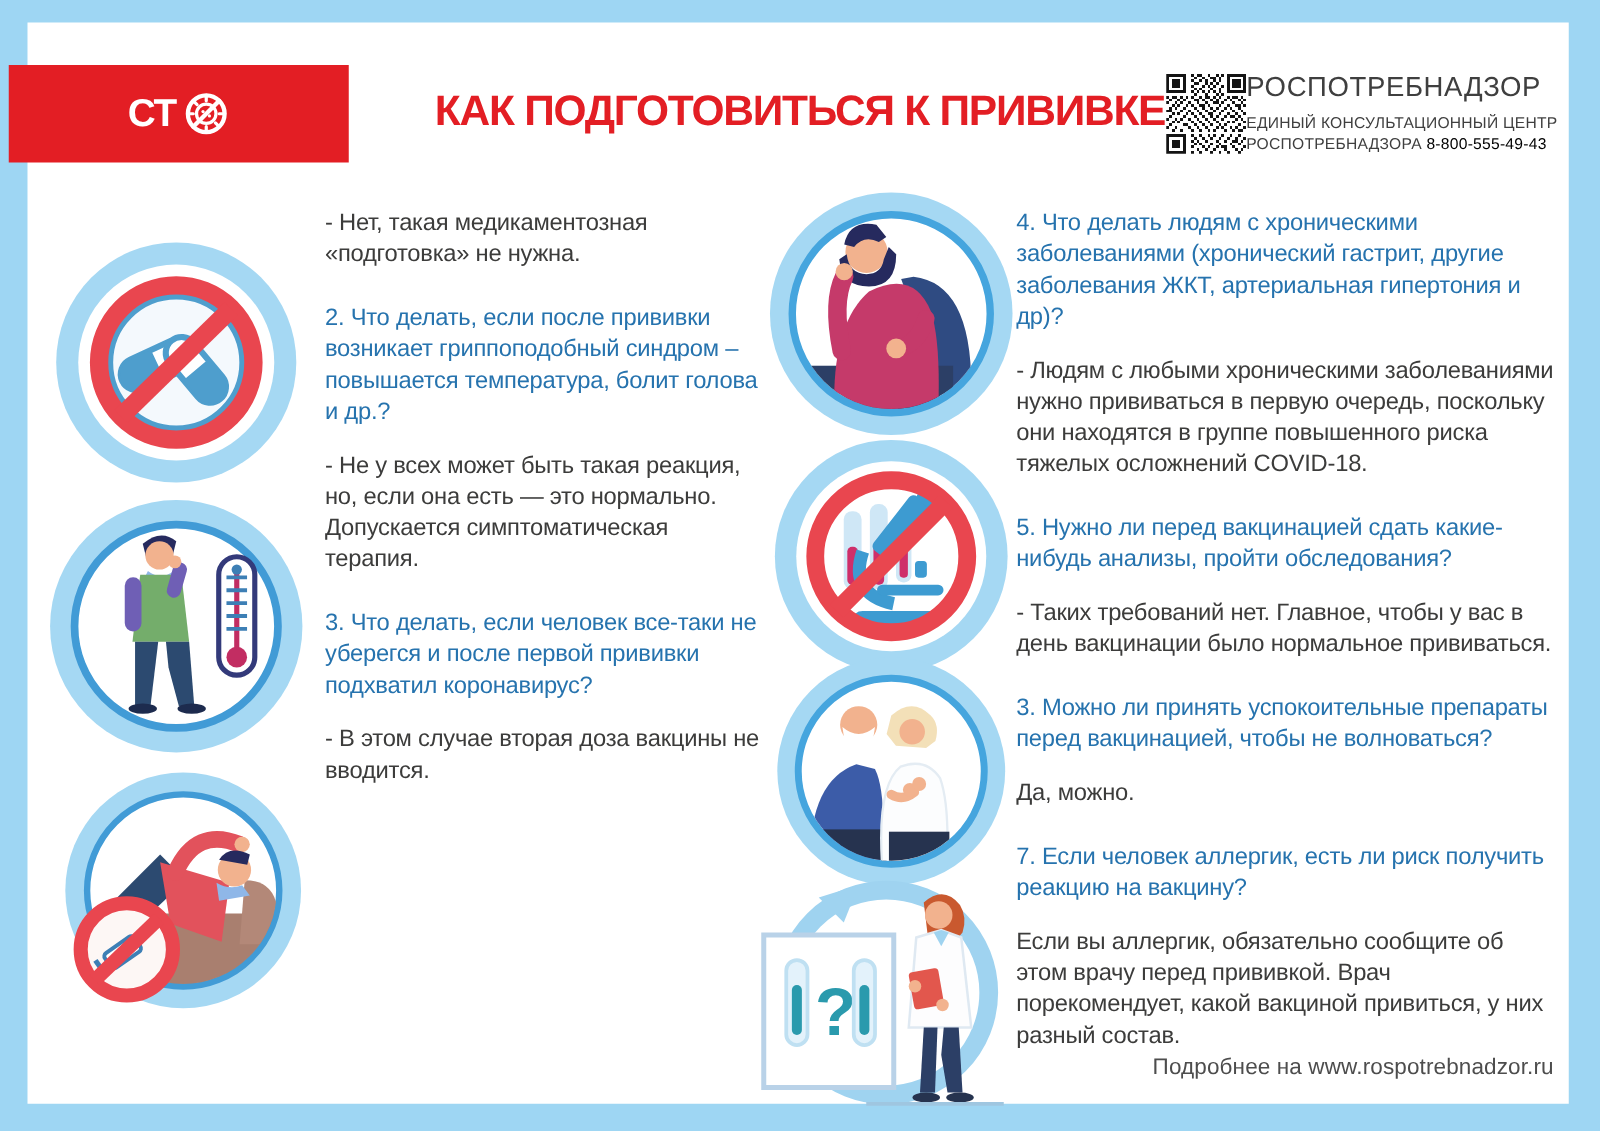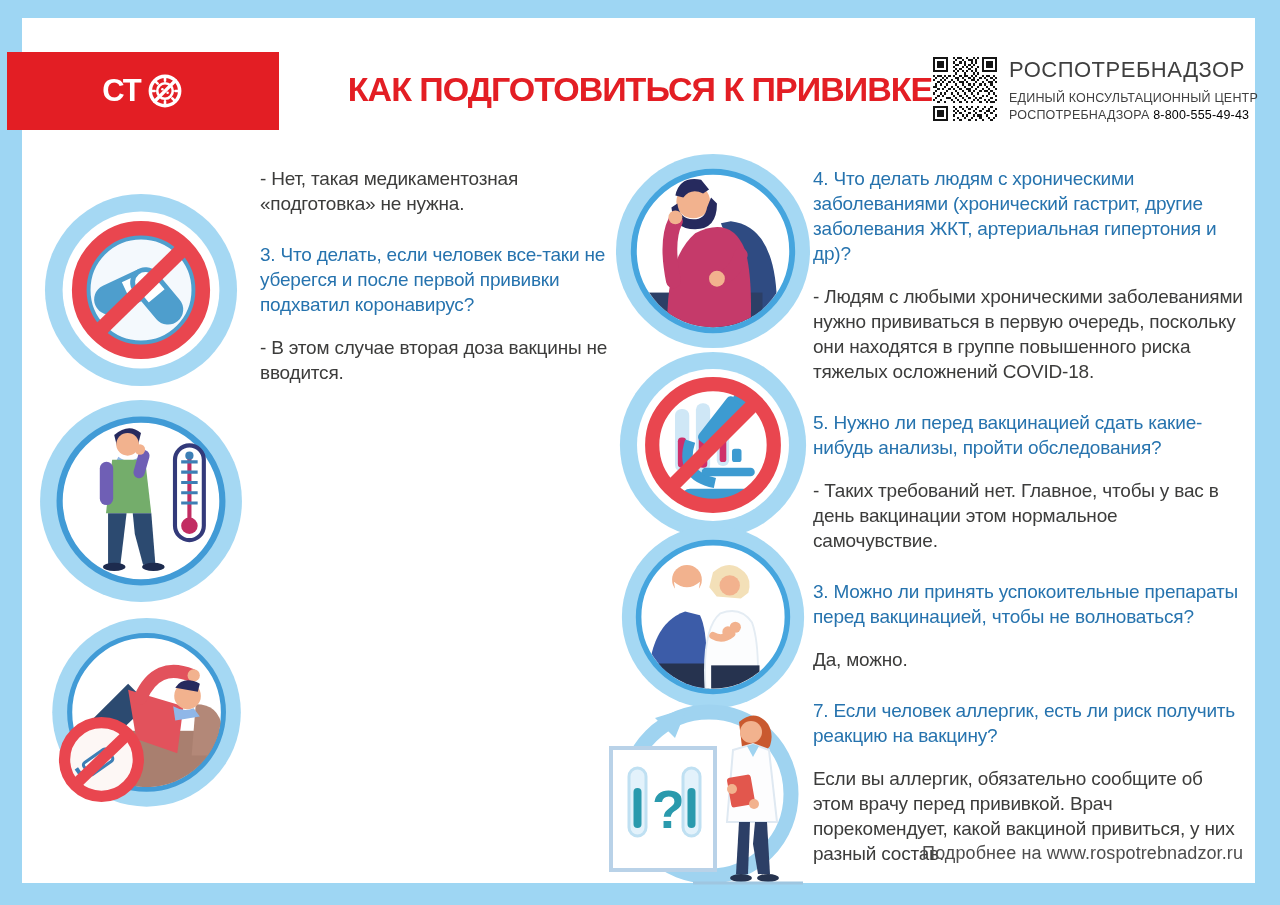--- a/index.html
+++ b/index.html
@@ -6,21 +6,21 @@
   body{width:1280px;height:905px;overflow:hidden;font-family:"Liberation Sans","DejaVu Sans",sans-serif;}
   .canvas{position:relative;width:1280px;height:905px;background:#9ed6f3;}
   .page{position:absolute;left:22px;top:18px;width:1233px;height:865px;background:#ffffff;}
 
   
   .banner{position:absolute;left:7px;top:52px;width:272px;height:78px;background:#e31e24;
           display:flex;align-items:center;justify-content:center;gap:5px;}
   .banner .txt{color:#fff;font-size:31px;font-weight:700;letter-spacing:-1px;white-space:nowrap;}
   .title{position:absolute;left:290px;top:70px;width:700px;text-align:center;
          color:#e31e24;font-size:34px;font-weight:700;letter-spacing:-1px;white-space:nowrap;}
-  .org{position:absolute;left:933px;top:57px;display:flex;gap:12px;align-items:flex-start;}
+  .org{position:absolute;left:933px;top:57px;display:flex;align-items:center;}
   .org-qr{width:64px;height:64px;}
   .org-name{font-size:22px;color:#3f3f3f;font-weight:400;letter-spacing:0.5px;margin-bottom:7px;}
   .org-sub{font-size:12.5px;color:#3f3f3f;line-height:17px;letter-spacing:0.2px;}
   .phone{color:#000000;}
 
   
   .col{position:absolute;}
   .col-left{left:260px;top:166px;width:352px;}
   .col-right{left:813px;top:166px;width:430px;}
   .q{margin:0 0 18px 0;font-size:19px;line-height:25px;color:#2673ae;letter-spacing:-0.2px;}
@@ -290,33 +290,37 @@
       <ellipse cx="171" cy="186" rx="11" ry="4" fill="#26334f"></ellipse>
       <line x1="96" y1="191" x2="206" y2="191" stroke="#9fc6e0" stroke-width="3"></line>
     </svg>
   </div>
 
   <div class="col col-left">
     <div>
       <p class="a">- Нет, такая медикаментозная «подготовка» не нужна.</p>
     </div>
     <div>
+      <p class="q">2.  Что делать, если после прививки возникает гриппоподобный синдром – повышается температура, болит голова и др.?</p>
+      <p class="a">- Не у всех может быть такая реакция, но, если она есть — это нормально. Допускается симптоматическая терапия.</p>
+    </div>
+    <div>
       <p class="q">3.  Что делать, если человек все-таки не уберегся и после первой прививки подхватил коронавирус?</p>
       <p class="a">- В этом случае вторая доза вакцины не вводится.</p>
     </div>
   </div>
 
   <div class="col col-right">
     <div>
       <p class="q">4.  Что делать людям с хроническими заболеваниями (хронический гастрит, другие заболевания ЖКТ, артериальная гипертония и др)?</p>
       <p class="a">- Людям с любыми хроническими заболеваниями нужно прививаться в первую очередь, поскольку они находятся в группе повышенного риска тяжелых осложнений COVID-18.</p>
     </div>
     <div>
       <p class="q">5.  Нужно ли перед вакцинацией сдать какие-нибудь анализы, пройти обследования?</p>
-      <p class="a">- Таких требований нет. Главное, чтобы у вас в день вакцинации этом нормальное самочувствие.</p>
+      <p class="a">- Таких требований нет. Главное, чтобы у вас в день вакцинации было нормальное прививаться.</p>
     </div>
     <div>
       <p class="q">3.  Можно ли принять успокоительные препараты перед вакцинацией, чтобы не волноваться?</p>
       <p class="a">Да, можно.</p>
     </div>
     <div>
       <p class="q">7.  Если человек аллергик, есть ли риск получить реакцию на вакцину?</p>
       <p class="a">Если вы аллергик, обязательно сообщите об этом врачу перед прививкой. Врач порекомендует, какой вакциной привиться, у них разный состав.</p>
     </div>
   </div>

